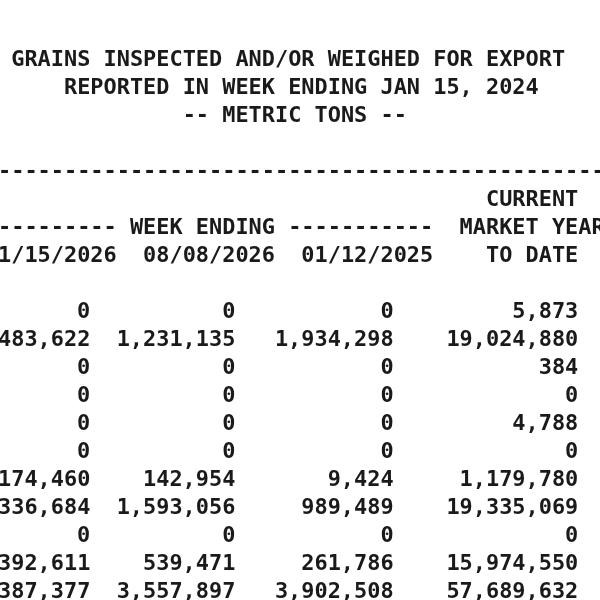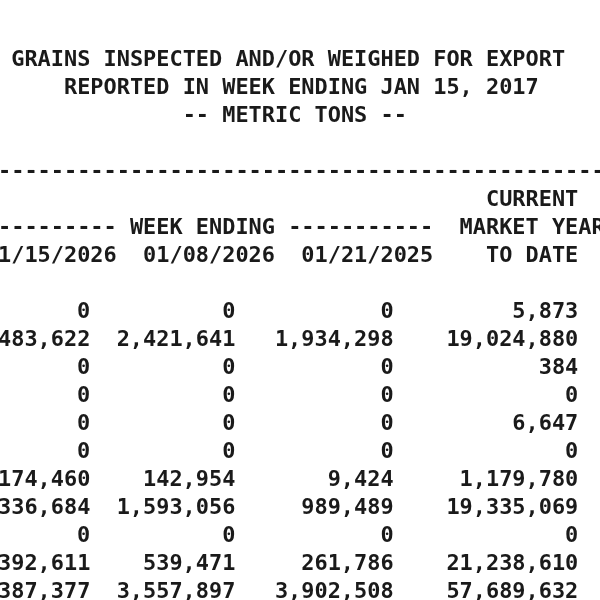--- a/index.html
+++ b/index.html
@@ -23,44 +23,44 @@
   .ind1{margin-left:1ch}.ind5{margin-left:5ch}.ind14{margin-left:14ch}.ind37{margin-left:37ch}
 </style>
 </head>
 <body>
 
 <div class="screen" style="background: rgb(255, 255, 255);">
   <div class="report" style="color: rgb(26, 26, 26);">
 
     <div class="ln"><span class="lbl ind1">GRAINS INSPECTED AND/OR WEIGHED FOR EXPORT</span></div>
 
-    <div class="ln"><span class="lbl ind5">REPORTED IN WEEK ENDING JAN 15, 2017</span></div>
+    <div class="ln"><span class="lbl ind5">REPORTED IN WEEK ENDING JAN 15, 2024</span></div>
 
     <div class="ln"><span class="lbl ind14">-- METRIC TONS --</span></div>
 
     <div class="ln"></div>
 
     <div class="ln"><span class="lbl">-----------------------------------------------</span></div>
 
     <div class="ln"><span class="lbl ind37">CURRENT</span></div>
 
     <div class="ln"><span class="lbl">---------</span><span class="lbl ml1">WEEK ENDING</span><span class="lbl ml1">-----------</span><span class="lbl ml2">MARKET YEAR</span></div>
 
-    <div class="ln"><span class="cell w9">1/15/2026</span><span class="cell w10 ml2">01/08/2026</span><span class="cell w10 ml2">01/21/2025</span><span class="cell w7 ml4">TO DATE</span></div>
+    <div class="ln"><span class="cell w9">1/15/2026</span><span class="cell w10 ml2">08/08/2026</span><span class="cell w10 ml2">01/12/2025</span><span class="cell w7 ml4">TO DATE</span></div>
 
     <div class="ln"></div>
 
     <div id="rows">
         <div class="ln"><span class="cell w7">0</span><span class="cell w11">0</span><span class="cell w12">0</span><span class="cell w14">5,873</span></div>
-        <div class="ln"><span class="cell w7">483,622</span><span class="cell w11">2,421,641</span><span class="cell w12">1,934,298</span><span class="cell w14">19,024,880</span></div>
+        <div class="ln"><span class="cell w7">483,622</span><span class="cell w11">1,231,135</span><span class="cell w12">1,934,298</span><span class="cell w14">19,024,880</span></div>
         <div class="ln"><span class="cell w7">0</span><span class="cell w11">0</span><span class="cell w12">0</span><span class="cell w14">384</span></div>
         <div class="ln"><span class="cell w7">0</span><span class="cell w11">0</span><span class="cell w12">0</span><span class="cell w14">0</span></div>
-        <div class="ln"><span class="cell w7">0</span><span class="cell w11">0</span><span class="cell w12">0</span><span class="cell w14">6,647</span></div>
+        <div class="ln"><span class="cell w7">0</span><span class="cell w11">0</span><span class="cell w12">0</span><span class="cell w14">4,788</span></div>
         <div class="ln"><span class="cell w7">0</span><span class="cell w11">0</span><span class="cell w12">0</span><span class="cell w14">0</span></div>
         <div class="ln"><span class="cell w7">174,460</span><span class="cell w11">142,954</span><span class="cell w12">9,424</span><span class="cell w14">1,179,780</span></div>
         <div class="ln"><span class="cell w7">336,684</span><span class="cell w11">1,593,056</span><span class="cell w12">989,489</span><span class="cell w14">19,335,069</span></div>
         <div class="ln"><span class="cell w7">0</span><span class="cell w11">0</span><span class="cell w12">0</span><span class="cell w14">0</span></div>
-        <div class="ln"><span class="cell w7">392,611</span><span class="cell w11">539,471</span><span class="cell w12">261,786</span><span class="cell w14">21,238,610</span></div>
+        <div class="ln"><span class="cell w7">392,611</span><span class="cell w11">539,471</span><span class="cell w12">261,786</span><span class="cell w14">15,974,550</span></div>
         <div class="ln"><span class="cell w7">387,377</span><span class="cell w11">3,557,897</span><span class="cell w12">3,902,508</span><span class="cell w14">57,689,632</span></div>
       </div>
 
   </div>
 </div>
 
 </body></html>

